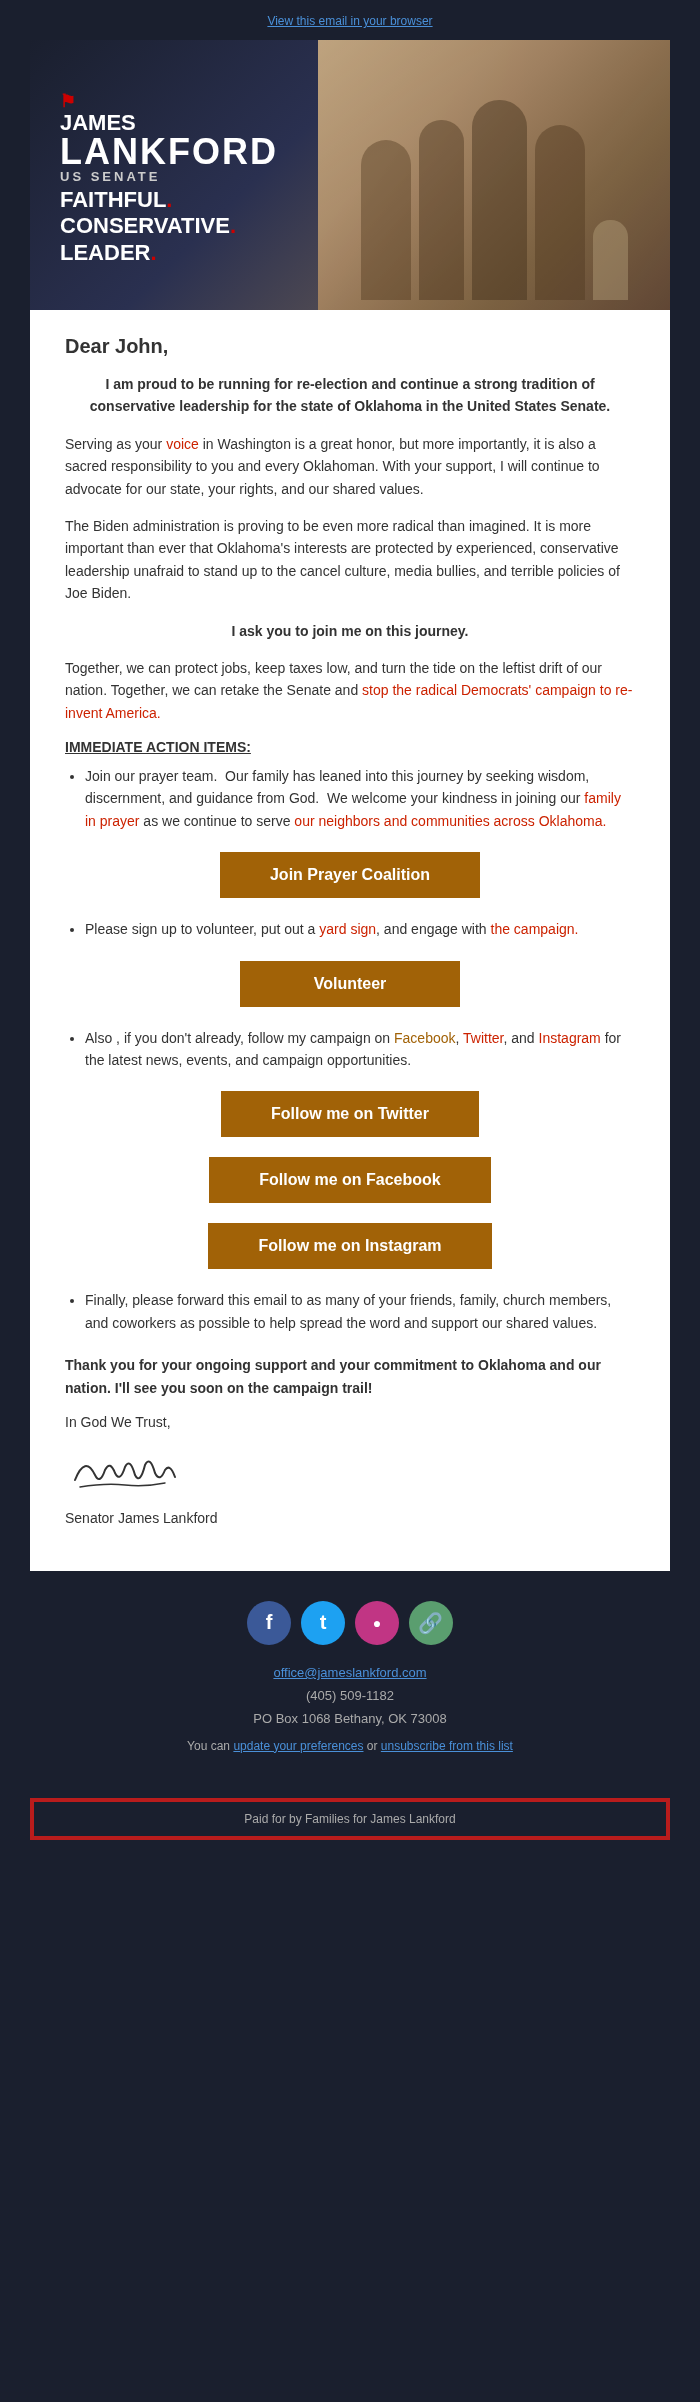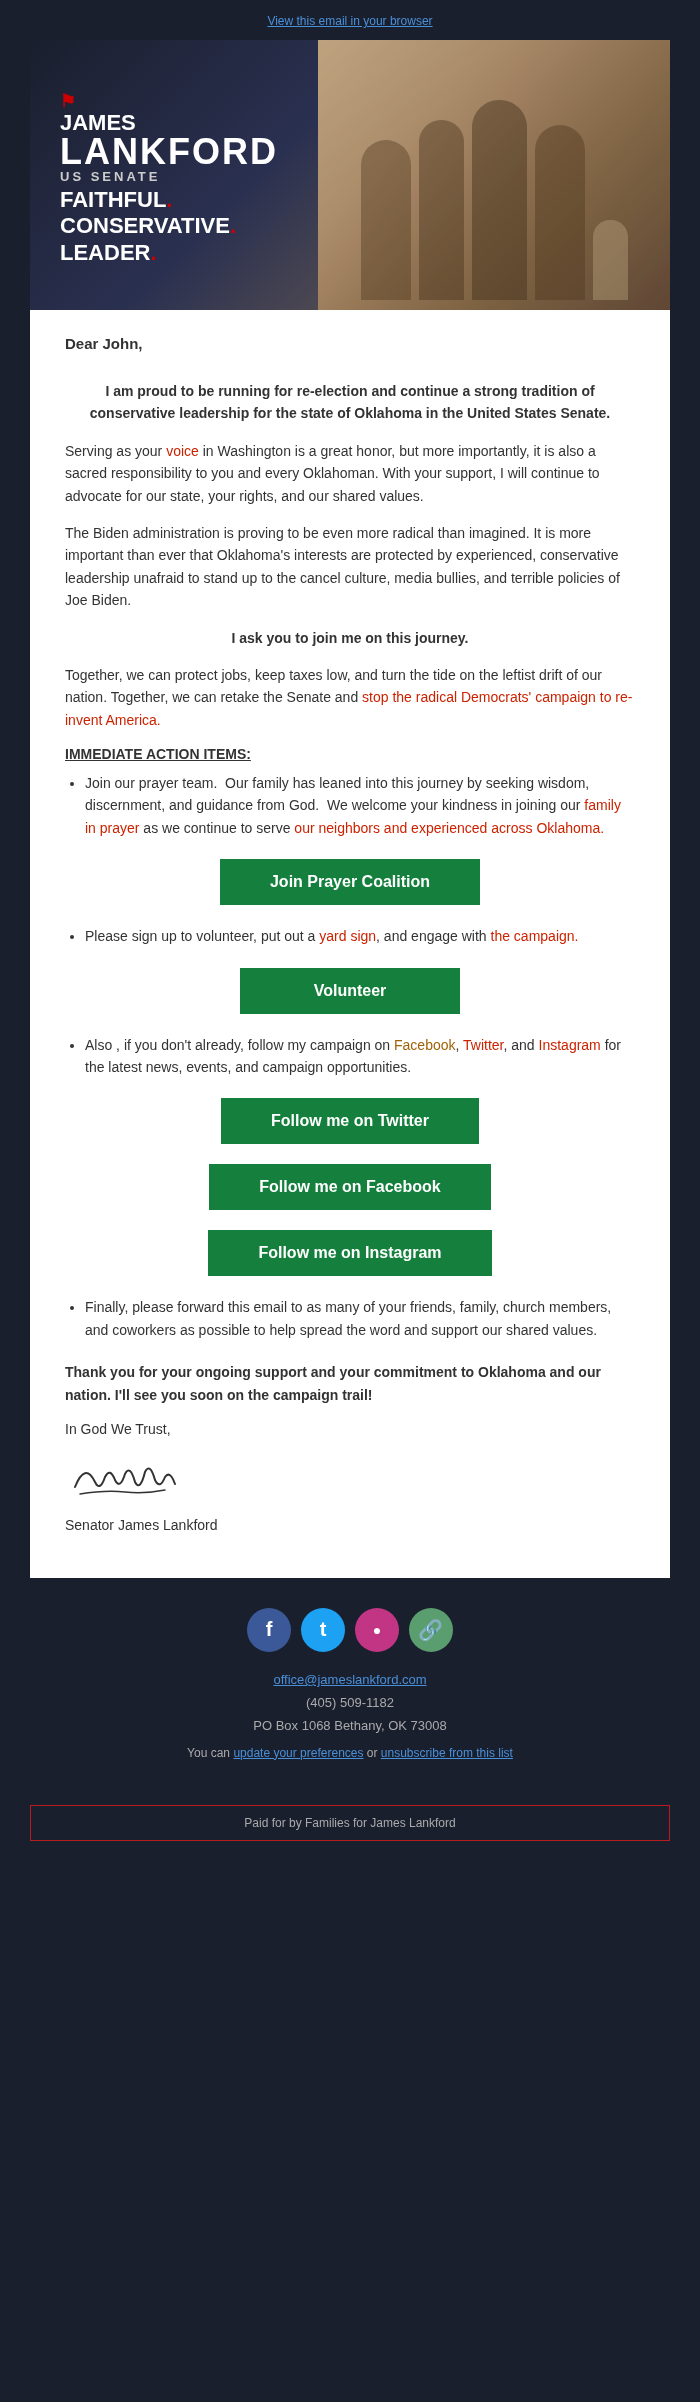--- a/index.html
+++ b/index.html
@@ -88,22 +88,22 @@
                   linear-gradient(135deg, #a0896e 0%, #c4a882 30%, #8b6a45 60%, #6b5a42 100%);
       display: flex;
       align-items: flex-end;
       justify-content: center;
     }
     .body-content {
       padding: 25px 35px;
     }
     .salutation {
       font-weight: bold;
-      margin-bottom: 28px;
-      font-size: 15px;
+      margin-bottom: 15px;
+      font-size: 20px;
     }
     .intro-bold {
       font-weight: bold;
       margin-bottom: 15px;
       font-size: 14px;
       line-height: 1.6;
       text-align: center;
     }
     .paragraph {
       margin-bottom: 15px;
@@ -120,21 +120,21 @@
       text-decoration: underline;
       margin-bottom: 10px;
       font-size: 14px;
     }
     .btn-container {
       text-align: center;
       margin: 20px 0;
     }
     .cta-btn {
       display: inline-block;
-      background-color: #15803d;
+      background-color: #a16207;
       color: white;
       padding: 14px 50px;
       font-size: 16px;
       font-weight: bold;
       text-decoration: none;
       cursor: pointer;
       border: none;
       min-width: 220px;
     }
     .closing-bold {
@@ -203,21 +203,21 @@
     .footer-links {
       margin-top: 8px;
       font-size: 12px;
       color: #aaa;
     }
     .footer-links a {
       color: #4a90d9;
       text-decoration: underline;
     }
     .paid-for {
-      border: 1px solid #b91c1c;
+      border: 4px solid #b91c1c;
       margin: 15px 30px 0 30px;
       padding: 10px;
       text-align: center;
       color: #aaa;
       font-size: 12px;
       background: #1a1f2e;
     }
     ul {
       list-style-type: disc;
       padding-left: 20px;
@@ -282,21 +282,21 @@
       <p class="intro-bold">I ask you to join me on this journey.</p>
 
       <p class="paragraph">
         Together, we can protect jobs, keep taxes low, and turn the tide on the leftist drift of our nation. Together, we can retake the Senate and <span style="color:#cc2200;">stop the radical Democrats' campaign to re-invent America.</span>
       </p>
 
       <p class="action-header">IMMEDIATE ACTION ITEMS:</p>
 
       <ul>
         <li>
-          <span>Join our prayer team.&nbsp; Our family has leaned into this journey by seeking wisdom, discernment, and guidance from God.&nbsp; We welcome your kindness in joining our <span style="color:#cc2200;">family in prayer</span> as we continue to serve <span style="color:#cc2200;">our neighbors and experienced across Oklahoma.</span></span>
+          <span>Join our prayer team.&nbsp; Our family has leaned into this journey by seeking wisdom, discernment, and guidance from God.&nbsp; We welcome your kindness in joining our <span style="color:#cc2200;">family in prayer</span> as we continue to serve <span style="color:#cc2200;">our neighbors and communities across Oklahoma.</span></span>
         </li>
       </ul>
 
       <div class="btn-container">
         <button class="cta-btn">Join Prayer Coalition</button>
       </div>
 
       <ul>
         <li>
           <span>Please sign up to volunteer, put out a <span style="color:#cc2200;">yard sign</span>, and engage with <span style="color:#cc2200;">the campaign.</span></span>

